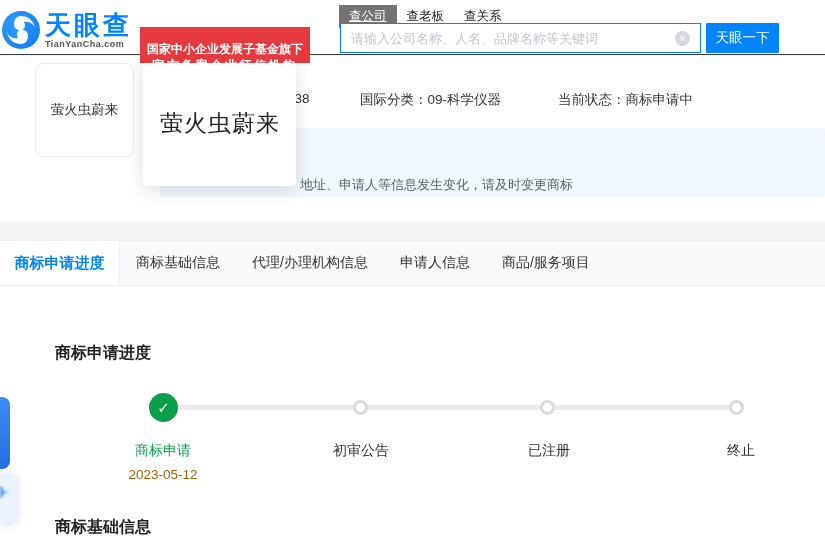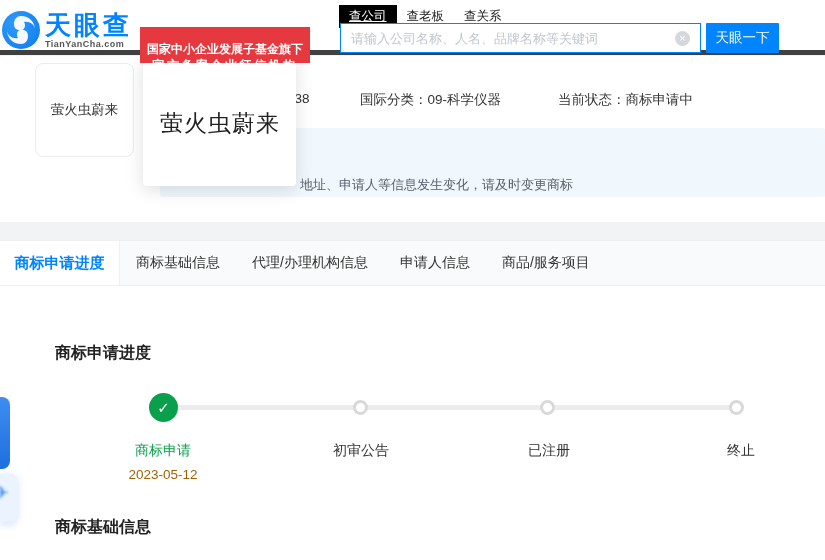--- a/index.html
+++ b/index.html
@@ -1,34 +1,34 @@
 <!DOCTYPE html>
 <html><head>
 <meta charset="utf-8">
 <style>
   * { margin:0; padding:0; box-sizing:border-box; }
   html,body { width:825px; height:560px; overflow:hidden; }
   body { font-family:"Liberation Sans","DejaVu Sans",sans-serif; background:#f2f3f5; color:#333; }
   .page { position:relative; width:825px; height:560px; }
 
   
-  .header { position:absolute; left:0; top:0; width:825px; height:55px; background:#fff; border-bottom:5px solid #404040; z-index:10; }
+  .header { position:absolute; left:0; top:0; width:825px; height:55px; background:#fff; border-bottom:1px solid #404040; z-index:10; }
   .logo { position:absolute; left:2px; top:11px; display:flex; align-items:flex-start; }
   .logo-circle { width:38px; height:38px; border-radius:50%; background:radial-gradient(circle at 35% 35%, #2f9bff, #0f7ae8); position:relative; overflow:hidden; }
   .logo-circle svg { position:absolute; left:0; top:0; }
   .logo-texts { margin-left:5px; }
   .logo-cn { font-size:26px; line-height:28px; font-weight:bold; color:#0084ff; letter-spacing:3px; }
   .logo-en { font-size:9px; font-weight:bold; color:#555; letter-spacing:0.5px; }
   .badge { position:absolute; left:140px; top:27px; width:170px; height:36px; background:#e5393f; color:#fff; text-align:center; padding-top:14px; }
   .badge-line1 { font-size:12px; line-height:16px; font-weight:bold; }
   .badge-line2 { font-size:12px; line-height:16px; font-weight:bold; letter-spacing:2.5px; }
 
   .search-tabs { position:absolute; left:339px; top:5px; display:flex; align-items:center; }
   .search-tab { font-size:12.5px; color:#222; padding:3px 10px; cursor:pointer; }
-  .search-tab.active { background:#000000; color:#fff;text-decoration:underline; }
+  .search-tab.active { background:#737373; color:#fff;text-decoration:underline; }
   .search-box { position:absolute; left:340px; top:23px; width:361px; height:30px; background:#fff; border:1px solid #0084ff; display:flex; align-items:center; }
   .search-input { flex:1; border:none; outline:none; font-size:13px; padding:0 10px; color:#333; background:transparent; font-family:inherit; }
   .search-input::placeholder { color:#bfc6cd; }
   .clear-icon { width:15px; height:15px; border-radius:50%; background:#d4d7db; color:#fff; font-size:11px; line-height:15px; text-align:center; margin-right:10px; cursor:pointer; }
   .search-btn { position:absolute; left:706px; top:23px; width:73px; height:30px; background:#0084ff; color:#fff; font-size:13.5px; text-align:center; line-height:30px; cursor:pointer; border-radius:1px; }
 
   
   .tm-section { position:absolute; left:0; top:56px; width:825px; height:166px; background:#fff; }
   .tm-thumb { position:absolute; left:35px; top:7px; width:99px; height:94px; border:1px solid #ececec; border-radius:8px; display:flex; align-items:center; justify-content:center; background:#fff; }
   .tm-thumb span { font-family:"DejaVu Serif","Liberation Serif",serif; font-size:13.5px; color:#333; }

